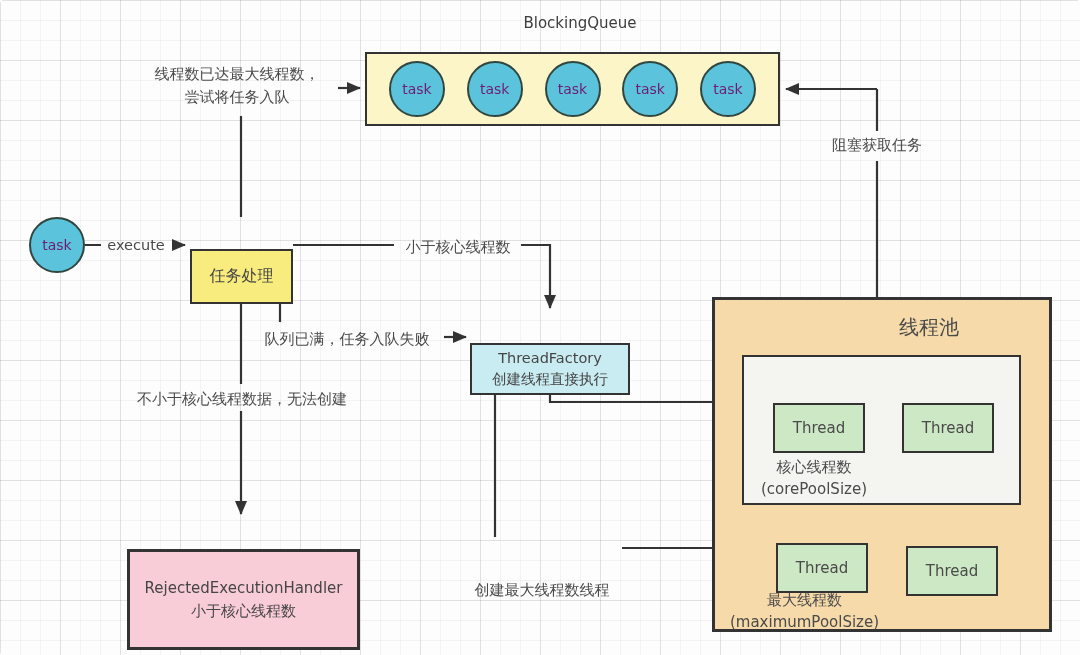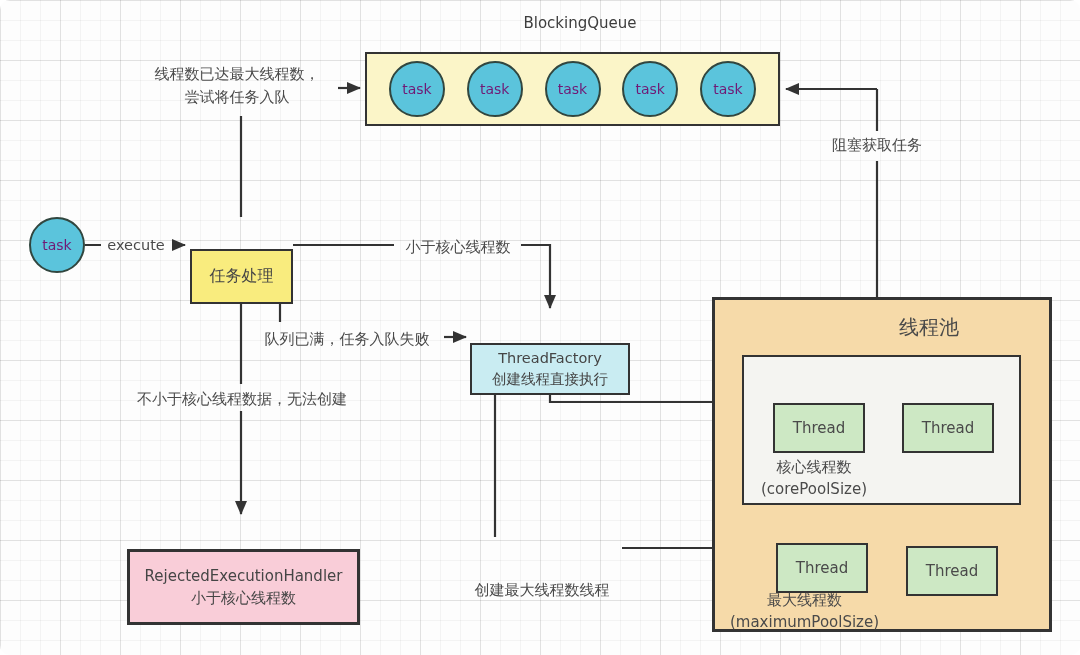--- a/index.html
+++ b/index.html
@@ -1,19 +1,19 @@
 <!DOCTYPE html>
 <html><head>
 <meta charset="utf-8">
 <style>
   html,body{margin:0;padding:0;background:#ffffff;}
   body{font-family:"DejaVu Sans","Liberation Sans",sans-serif;}
   .canvas{
     position:relative;width:1080px;height:655px;overflow:hidden;
-    background-color:#fdfdfd;border-radius:10px;
+    background-color:#fdfdfd;border-radius:4px;
     background-image:
       linear-gradient(to right, rgba(0,0,0,0.075) 1px, transparent 1px),
       linear-gradient(to bottom, rgba(0,0,0,0.075) 1px, transparent 1px),
       linear-gradient(to right, rgba(0,0,0,0.04) 1px, transparent 1px),
       linear-gradient(to bottom, rgba(0,0,0,0.04) 1px, transparent 1px);
     background-size:60px 60px,60px 60px,20px 20px,20px 20px;
   }
   .abs{position:absolute;box-sizing:border-box;}
   .wires{position:absolute;left:0;top:0;z-index:1;}
   .node{z-index:2;display:flex;align-items:center;justify-content:center;
@@ -79,21 +79,21 @@
 
   <div class="abs node handler-box" style="left:190px;top:218px;width:103px;height:55px;">任务处理</div>
 
   <div class="abs node factory-box" style="left:470px;top:312px;width:160px;height:52px;">
     <div>
       <div>ThreadFactory</div>
       <div>创建线程直接执行</div>
     </div>
   </div>
 
-  <div class="abs node rejected-box" style="left:127px;top:518px;width:233px;height:76px;">
+  <div class="abs node rejected-box" style="left:127px;top:518px;width:233px;height:101px;">
     <div>
       <div>RejectedExecutionHandler</div>
       <div>小于核心线程数</div>
     </div>
   </div>
 
   <div class="abs pool-box" style="left:712px;top:297px;width:340px;height:335px;z-index:2;">
     <div class="abs area-label" style="left:0;top:13px;width:100%;font-size:20px;margin-left:47px;">线程池</div>
 
     <div class="abs core-box" style="left:27px;top:55px;width:279px;height:150px;">

